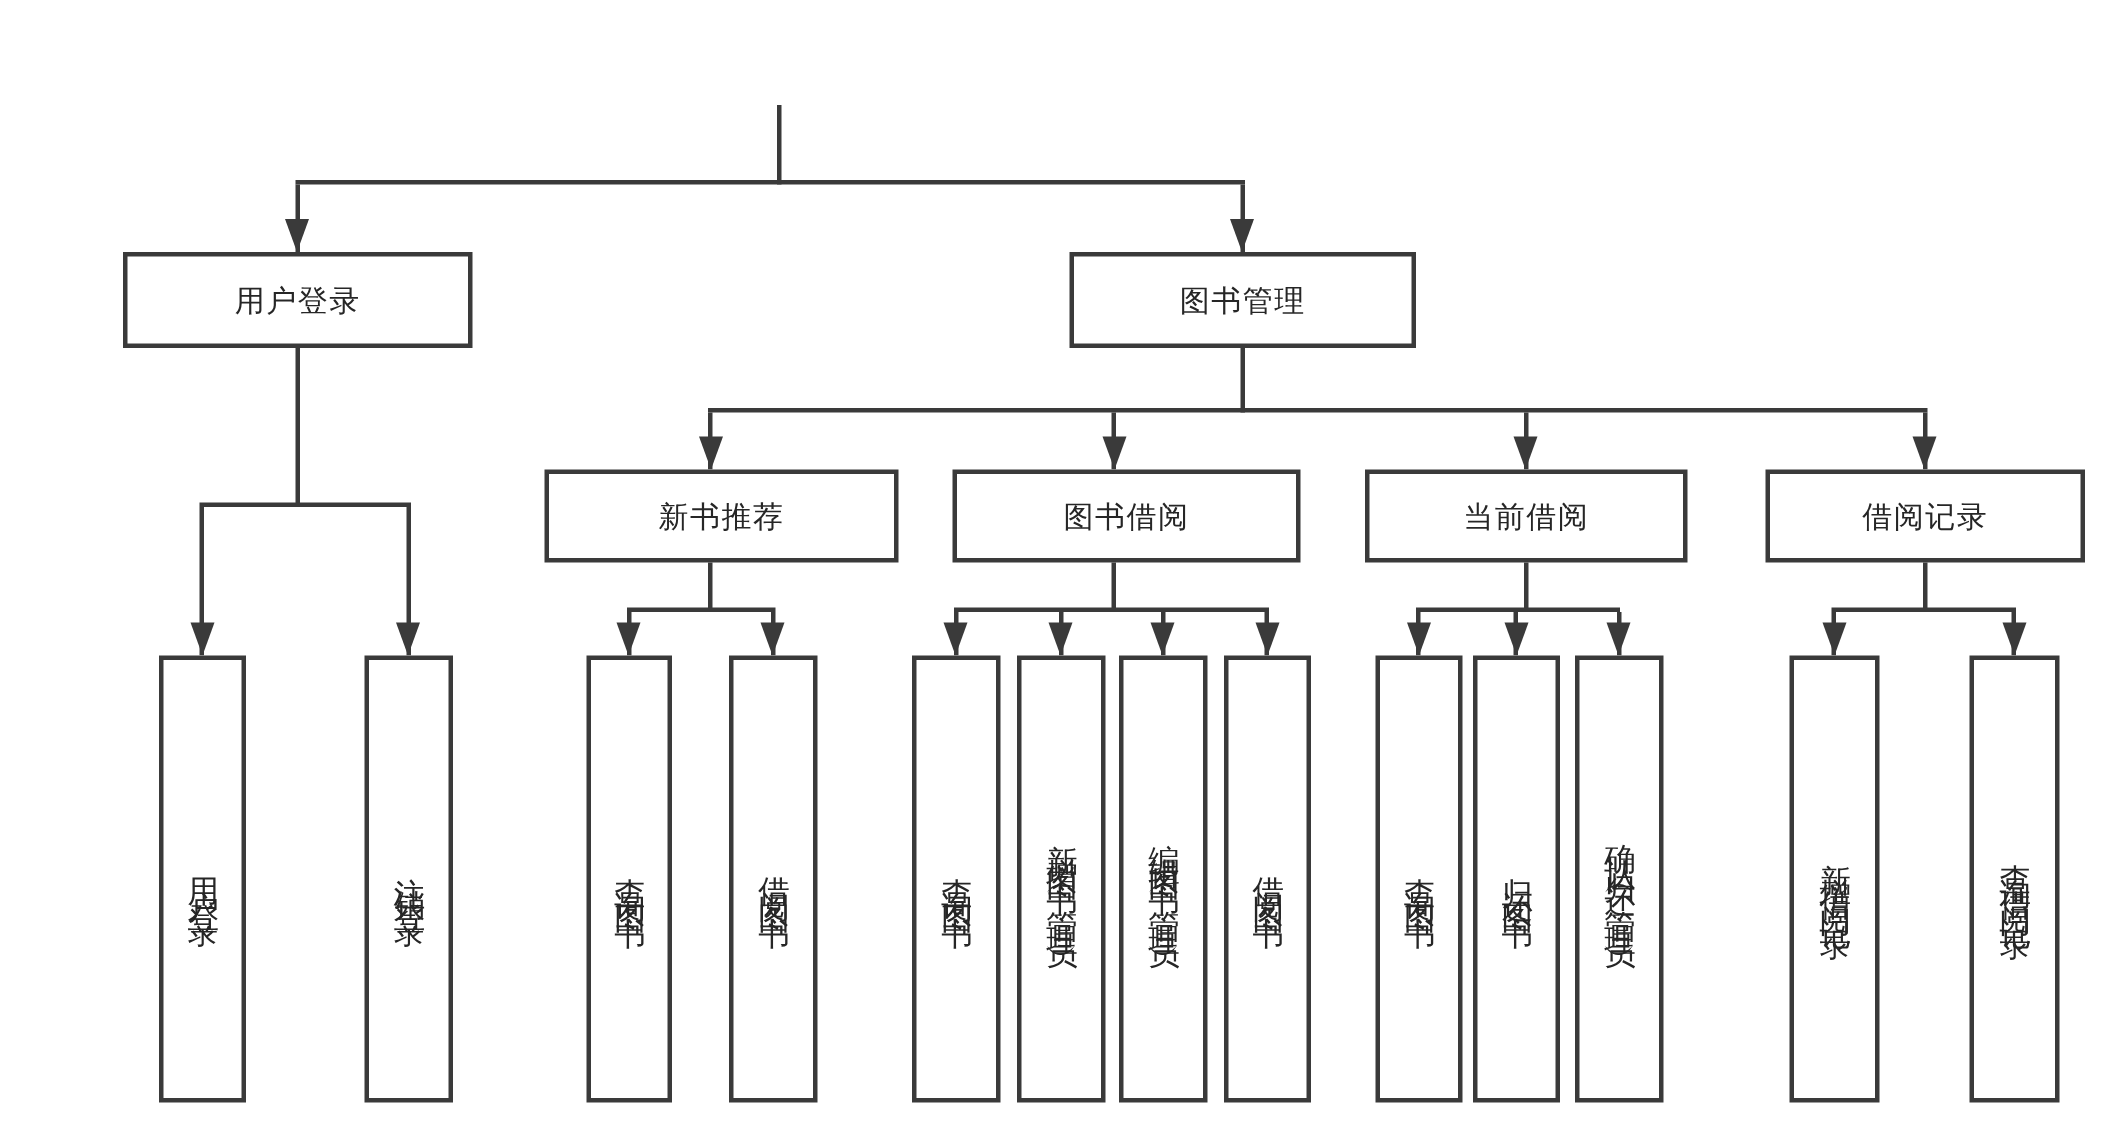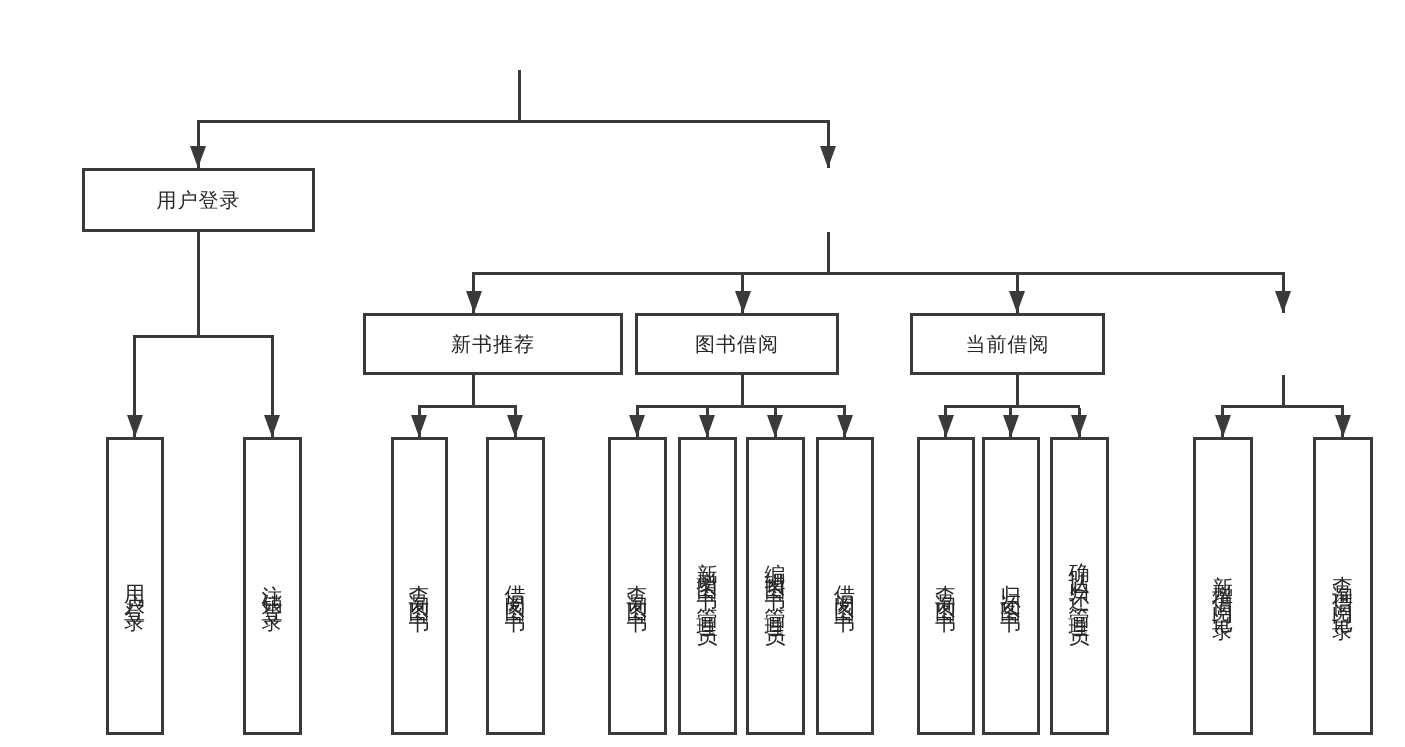--- a/index.html
+++ b/index.html
@@ -36,47 +36,53 @@
   <div class="line" style="left:518px;top:70px;width:3px;height:53px"></div>
   <div class="line" style="left:197px;top:120px;width:633px;height:3px"></div>
   <div class="line" style="left:197px;top:123px;width:3px;height:45px"></div>
   <div class="line" style="left:827px;top:123px;width:3px;height:45px"></div>
   <div class="arrow" style="left:190px;top:146px"></div>
   <div class="arrow" style="left:820px;top:146px"></div>
 
   <div class="box h" style="left:82px;top:168px;width:233px;height:64px">
     <span>用户登录</span>
   </div>
+  <div class="box h" style="left:713px;top:168px;width:231px;height:64px">
+    <span>图书管理</span>
+  </div>
 
   <div class="line" style="left:197px;top:232px;width:3px;height:106px"></div>
   <div class="line" style="left:133px;top:335px;width:141px;height:3px"></div>
   <div class="line" style="left:133px;top:338px;width:3px;height:99px"></div>
   <div class="line" style="left:271px;top:338px;width:3px;height:99px"></div>
   <div class="arrow" style="left:127px;top:415px"></div>
   <div class="arrow" style="left:264px;top:415px"></div>
 
   <div class="line" style="left:827px;top:232px;width:3px;height:43px"></div>
   <div class="line" style="left:472px;top:272px;width:813px;height:3px"></div>
   <div class="line" style="left:472px;top:275px;width:3px;height:38px"></div>
   <div class="line" style="left:741px;top:275px;width:3px;height:38px"></div>
   <div class="line" style="left:1016px;top:275px;width:3px;height:38px"></div>
   <div class="line" style="left:1282px;top:275px;width:3px;height:38px"></div>
   <div class="arrow" style="left:466px;top:291px"></div>
   <div class="arrow" style="left:735px;top:291px"></div>
   <div class="arrow" style="left:1009px;top:291px"></div>
   <div class="arrow" style="left:1275px;top:291px"></div>
 
-  <div class="box h" style="left:363px;top:313px;width:260px;height:62px">
+  <div class="box h" style="left:363px;top:313px;width:236px;height:62px">
     <span>新书推荐</span>
   </div>
-  <div class="box h" style="left:635px;top:313px;width:204px;height:62px">
+  <div class="box h" style="left:635px;top:313px;width:232px;height:62px">
     <span>图书借阅</span>
   </div>
-  <div class="box h" style="left:910px;top:313px;width:195px;height:62px">
+  <div class="box h" style="left:910px;top:313px;width:215px;height:62px">
     <span>当前借阅</span>
+  </div>
+  <div class="box h" style="left:1177px;top:313px;width:213px;height:62px">
+    <span>借阅记录</span>
   </div>
 
   <div class="line" style="left:472px;top:375px;width:3px;height:33px"></div>
   <div class="line" style="left:418px;top:405px;width:99px;height:3px"></div>
   <div class="line" style="left:418px;top:408px;width:3px;height:29px"></div>
   <div class="line" style="left:514px;top:408px;width:3px;height:29px"></div>
   <div class="arrow" style="left:411px;top:415px"></div>
   <div class="arrow" style="left:507px;top:415px"></div>
 
   <div class="line" style="left:741px;top:375px;width:3px;height:33px"></div>

